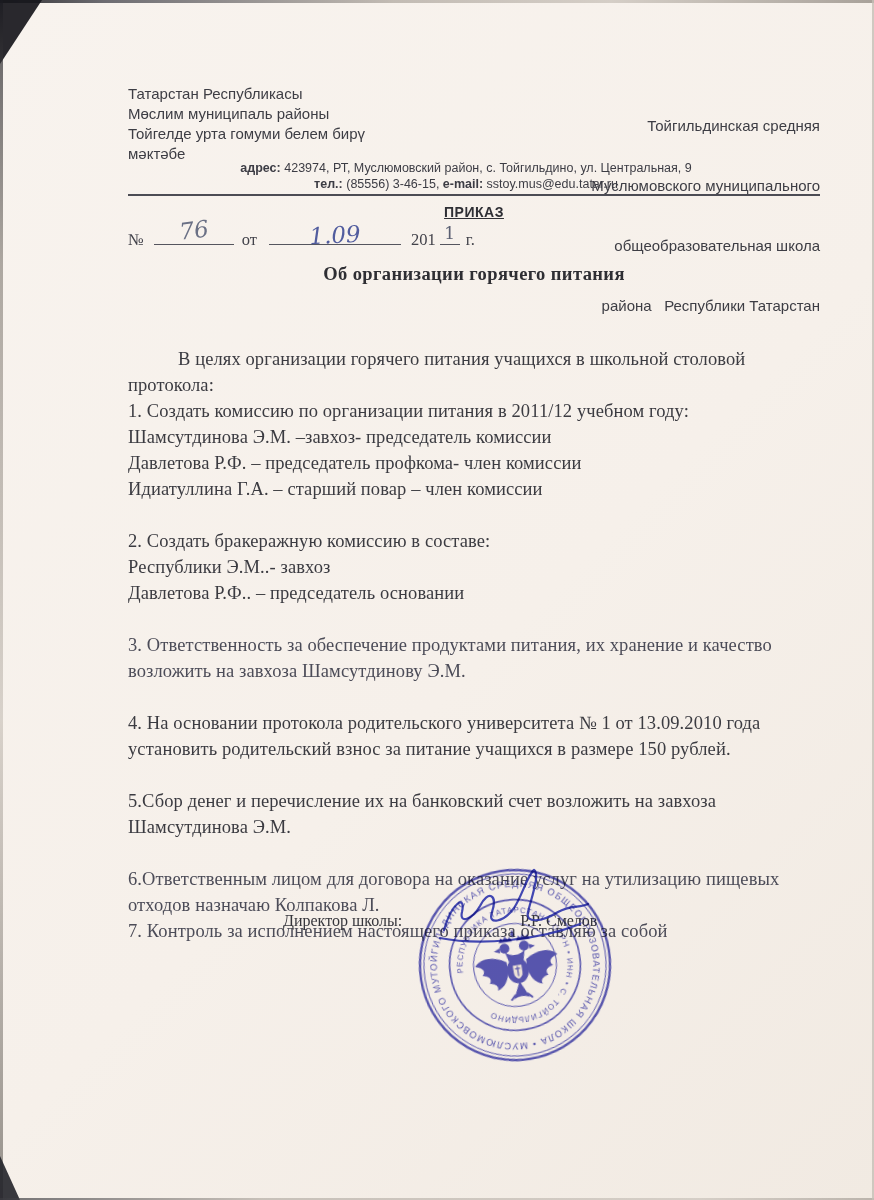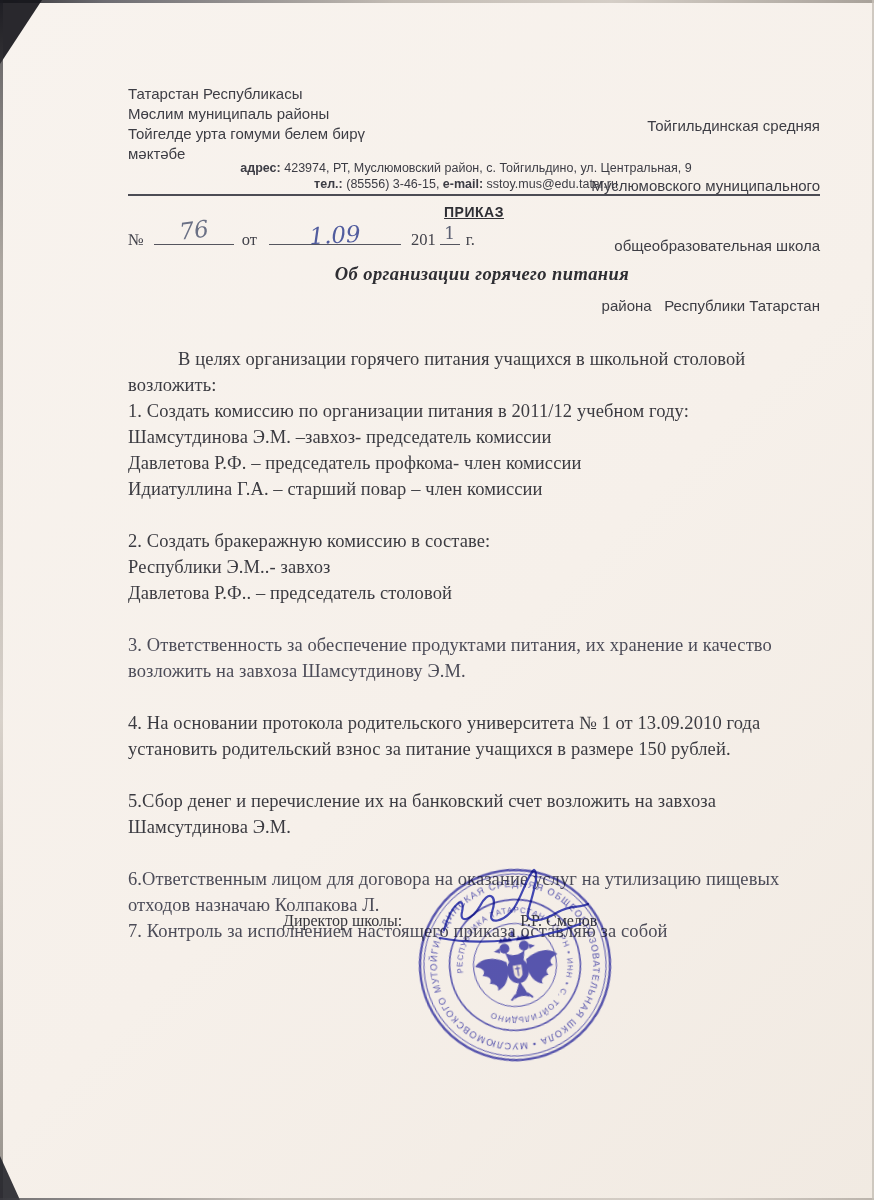--- a/index.html
+++ b/index.html
@@ -45,22 +45,22 @@
   .number-line { position:absolute; left:128px; top:226px; font-size:16.5px; color:#42424a; }
   .blank { display:inline-block; position:relative; border-bottom:1.4px solid #55555e; height:18px; vertical-align:baseline; }
   .blank.w-no   { width:80px;  margin:0 8px 0 10px; }
   .blank.w-date { width:132px; margin:0 10px 0 12px; }
   .blank.w-yr   { width:20px;  margin:0 6px 0 4px; }
   .hand { position:absolute; bottom:0; left:50%; font-style:italic; font-family:"DejaVu Serif", serif; white-space:nowrap; }
   .hand-no   { transform:translateX(-50%) rotate(-7deg); font-size:23px; color:#6a7085; bottom:1px; }
   .hand-date { transform:translateX(-50%) rotate(-3deg); font-size:23px; color:#515c9e; bottom:-4px; }
   .hand-yr   { transform:translateX(-50%); font-size:17px; color:#5a5f72; bottom:1px; font-style:normal; }
 
-  .subject { position:absolute; left:136px; width:692px; top:264px; text-align:center;
-    font-weight:bold; font-size:18.5px; letter-spacing:.4px; color:#2e2e33;font-style:italic; }
+  .subject { position:absolute; left:128px; width:692px; top:264px; text-align:center;
+    font-weight:bold; font-size:18.5px; letter-spacing:.4px; color:#2e2e33; }
 
   
   .body-text { position:absolute; left:128px; top:306px; width:690px;
     font-size:18.5px; line-height:26px; letter-spacing:.1px; color:#3b3b41; }
   .body-text p { margin:0; }
   .body-text p.gap { margin-top:26px; }
   .body-text p.indent { text-indent:50px;margin-top:40px; }
   .body-text p.fade { color:#4c4c58;font-family:Liberation Serif, serif; }
 
   
@@ -106,28 +106,28 @@
 
   <div class="doc-type">ПРИКАЗ</div>
   <div class="number-line">
     <span>№</span><span class="blank w-no"><span class="hand hand-no">76</span></span><span>от</span><span class="blank w-date"><span class="hand hand-date">1.09</span></span><span>201</span><span class="blank w-yr"><span class="hand hand-yr">1</span></span><span>г.</span>
   </div>
 
   <div class="subject">Об организации горячего питания</div>
 
   <div class="body-text">
     <p class="indent">В целях организации горячего питания учащихся в школьной столовой</p>
-    <p>возложить:</p>
+    <p>протокола:</p>
     <p>1. Создать комиссию по организации питания в 2011/12 учебном году:</p>
     <p>Шамсутдинова Э.М. –завхоз- председатель комиссии</p>
     <p>Давлетова Р.Ф. – председатель профкома- член комиссии</p>
     <p>Идиатуллина Г.А. – старший повар – член комиссии</p>
     <p class="gap">2. Создать бракеражную комиссию в составе:</p>
     <p>Республики Э.М..- завхоз</p>
-    <p>Давлетова Р.Ф.. – председатель столовой</p>
+    <p>Давлетова Р.Ф.. – председатель основании</p>
     <p class="gap fade">3. Ответственность за обеспечение продуктами питания, их хранение и качество возложить на завхоза Шамсутдинову Э.М.</p>
     <p class="gap">4. На основании протокола родительского университета № 1 от 13.09.2010 года установить родительский взнос за питание учащихся в размере 150 рублей.</p>
     <p class="gap">5.Сбор денег и перечисление их на банковский счет возложить на завхоза Шамсутдинова Э.М.</p>
     <p class="gap fade">6.Ответственным лицом для договора на оказание услуг на утилизацию пищевых отходов назначаю Колпакова Л.</p>
     <p class="fade">7. Контроль за исполнением настоящего приказа оставляю за собой</p>
   </div>
 
   <div class="signature">
     <span>Директор школы:</span><span class="spacer"></span><span>Р.Р. Смелов</span>
   </div>

